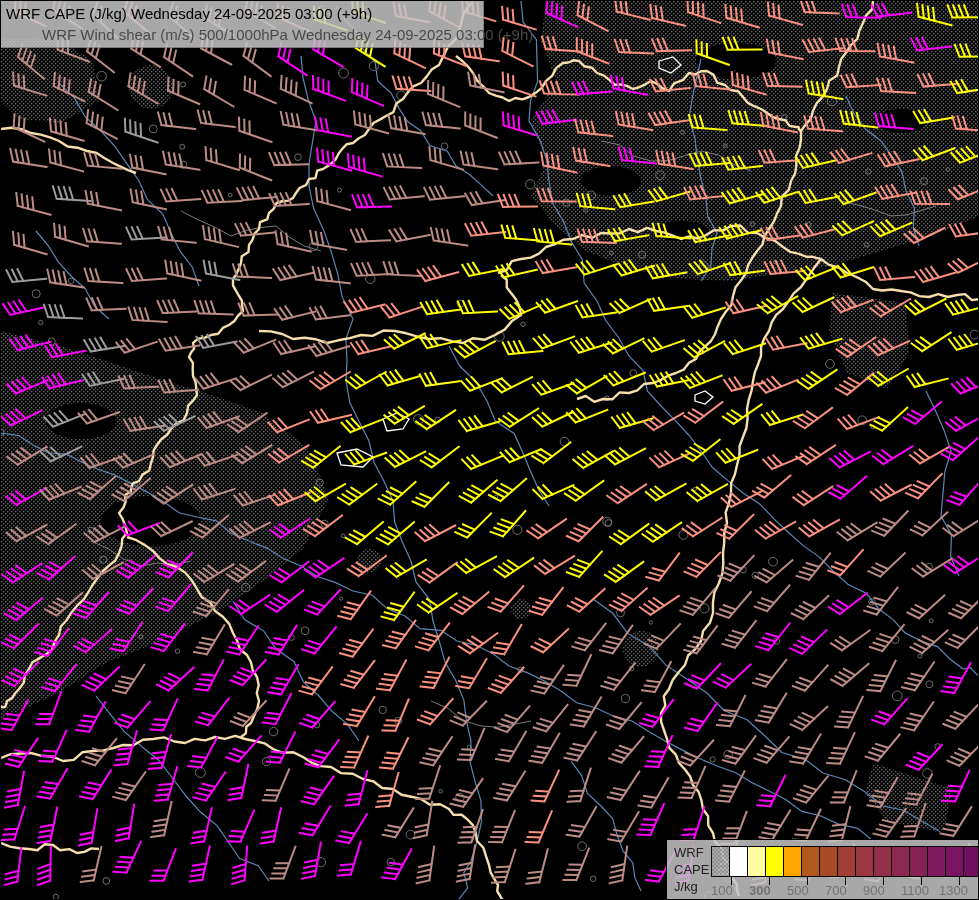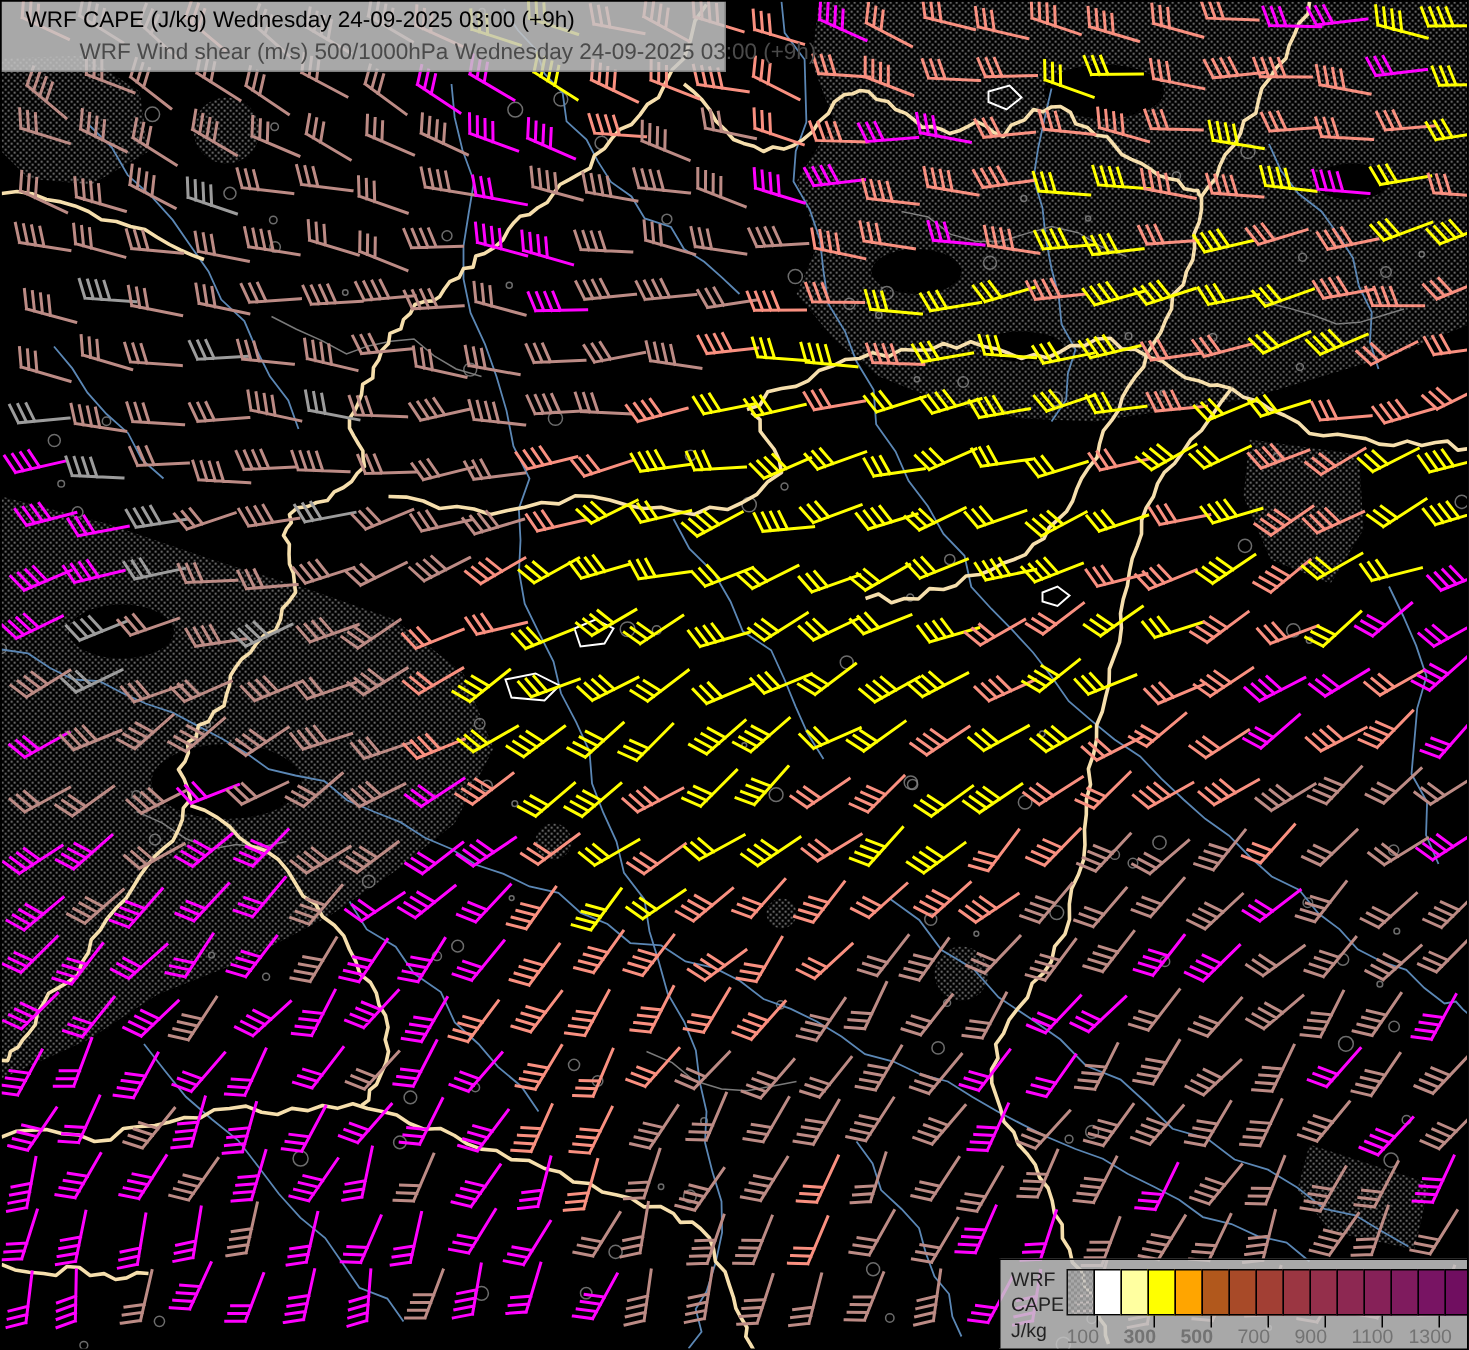--- a/index.html
+++ b/index.html
@@ -8,21 +8,21 @@
     background:#000;box-sizing:border-box;border:1px solid #000;
     font-family:"Liberation Sans", sans-serif;
   }
   #map-svg{position:absolute;left:0;top:0;}
   
   #title-bar{
     position:absolute;left:0;top:0;width:483px;height:47px;
     background:rgba(198,198,198,0.85);
     border-right:1px solid rgba(0,0,0,0.25);
     border-bottom:1px solid rgba(0,0,0,0.25);
-    padding:2px 0 0 16px;box-sizing:border-box;
+    padding:2px 0 0 5px;box-sizing:border-box;
   }
   #title-bar .l1{font-size:15px;line-height:21px;color:#000;white-space:nowrap;}
   #title-bar .l2{font-size:15px;line-height:21px;color:#4a4a4a;white-space:nowrap;margin-left:36px;}
   
   #cape-legend{
     position:absolute;left:627px;top:838px;width:352px;height:62px;
     background:rgba(198,198,198,0.85);
     border-top:1px solid #000;border-left:1px solid #000;
     box-sizing:border-box;
     margin-left:38px;
@@ -866,21 +866,21 @@
         <div class="lcell" style="background: rgb(120, 20, 99);"></div>
         <div class="lcell" style="background: rgb(112, 14, 96);"></div>
         <div class="lcell" style="background: rgb(139, 11, 139);"></div>
       </div>
     <div id="legend-ticks">
         <div class="ltick" style="left: 64px;"></div>
         <div class="llab" style="left: 64px;">100</div>
         <div class="ltick" style="left: 102px;"></div>
         <div class="llab" style="left: 102px; font-weight: bold;">300</div>
         <div class="ltick" style="left: 140px;"></div>
-        <div class="llab" style="left: 140px; font-weight: bold;">500</div>
+        <div class="llab" style="left: 140px;">500</div>
         <div class="ltick" style="left: 178px;"></div>
         <div class="llab" style="left: 178px;">700</div>
         <div class="ltick" style="left: 216px;"></div>
         <div class="llab" style="left: 216px;">900</div>
         <div class="ltick" style="left: 254px;"></div>
         <div class="llab" style="left: 254px;">1100</div>
         <div class="ltick" style="left: 292px;"></div>
         <div class="llab" style="left: 292px;">1300</div>
         <div class="ltick" style="left: 330px;"></div>
         <div class="llab" style="left: 330px;">1500</div>

